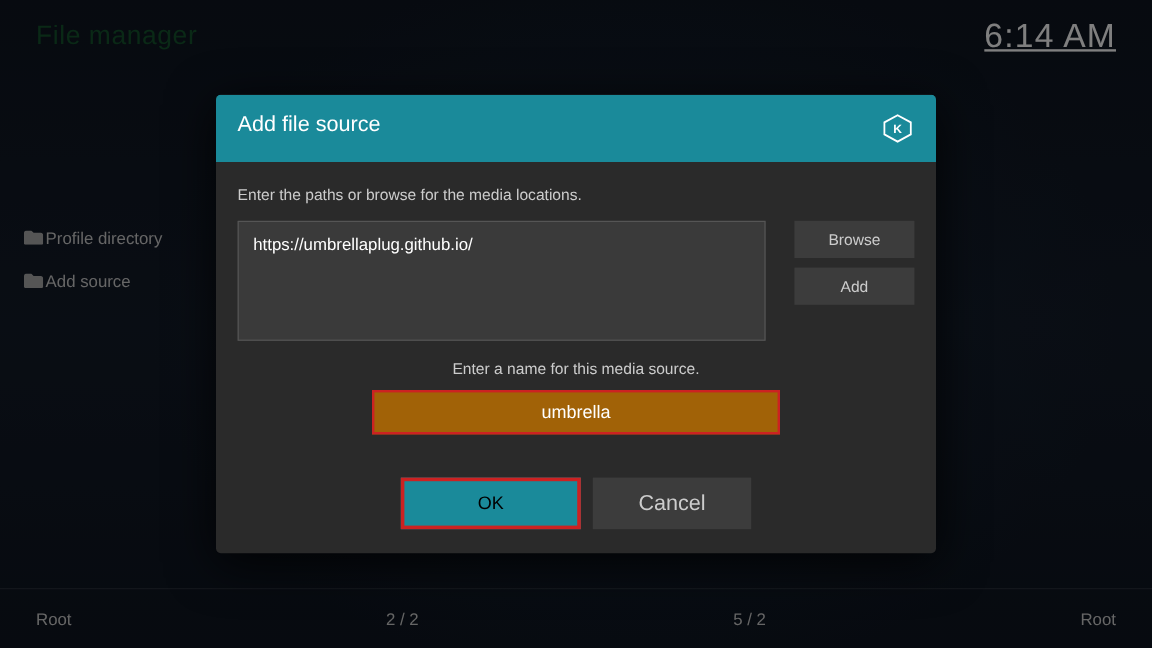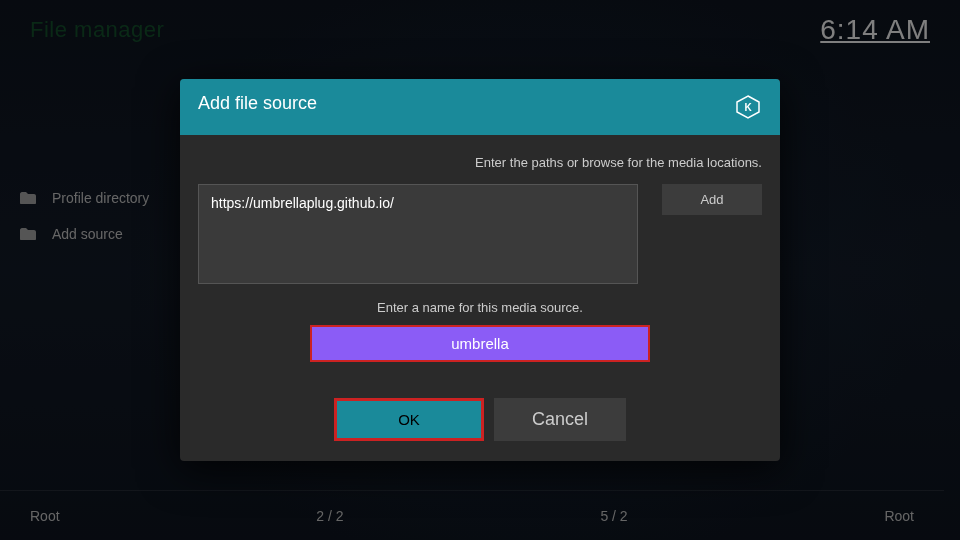--- a/index.html
+++ b/index.html
@@ -63,33 +63,33 @@
       z-index: 5;
     }
 
     .sidebar-item {
       display: flex;
       align-items: center;
       padding: 10px 15px 10px 20px;
       font-size: 14px;
       color: #cccccc;
       cursor: pointer;
-      gap: 16px;
+      gap: 2px;
     }
 
     .folder-icon {
       width: 16px;
       height: 12px;
       display: inline-block;
     }
 
     
     .footer {
       position: absolute;
-      bottom: 0; left: 0; right: 16px;
+      bottom: 0; left: 0; right: 0;
       height: 50px;
       display: flex;
       align-items: center;
       justify-content: space-between;
       padding: 0 30px;
       border-top: 1px solid rgba(255,255,255,0.1);
       z-index: 10;
     }
 
     .footer-item {
@@ -143,21 +143,21 @@
       height: 26px;
     }
 
     .dialog-body {
       padding: 20px 18px;
     }
 
     .dialog-desc {
       font-size: 13px;
       color: #cccccc;
-      text-align: right;
+      text-align: left;
       margin-bottom: 14px;
     }
 
     .source-row {
       display: flex;
       gap: 24px;
       margin-bottom: 6px;
     }
 
     .source-input-box {
@@ -206,21 +206,21 @@
       margin: 16px 0 10px 0;
     }
 
     .name-input-wrapper {
       display: flex;
       justify-content: center;
     }
 
     .name-input {
       width: 340px;
-      background: #8b5cf6;
+      background: #a16207;
       border: 2px solid #cc2222;
       color: #ffffff;
       font-size: 15px;
       padding: 8px 12px;
       text-align: center;
       outline: none;
     }
 
     .dialog-footer {
       display: flex;
@@ -298,20 +298,21 @@
     </div>
 
     <div class="dialog-body">
       <p class="dialog-desc">Enter the paths or browse for the media locations.</p>
 
       <div class="source-row">
         <div class="source-input-box">
           <span class="source-input-text">https://umbrellaplug.github.io/</span>
         </div>
         <div class="source-buttons">
+          <button class="source-btn">Browse</button>
           <button class="source-btn">Add</button>
         </div>
       </div>
 
       <p class="name-label">Enter a name for this media source.</p>
       <div class="name-input-wrapper">
         <input class="name-input" type="text" value="umbrella" style="">
       </div>
     </div>
 

